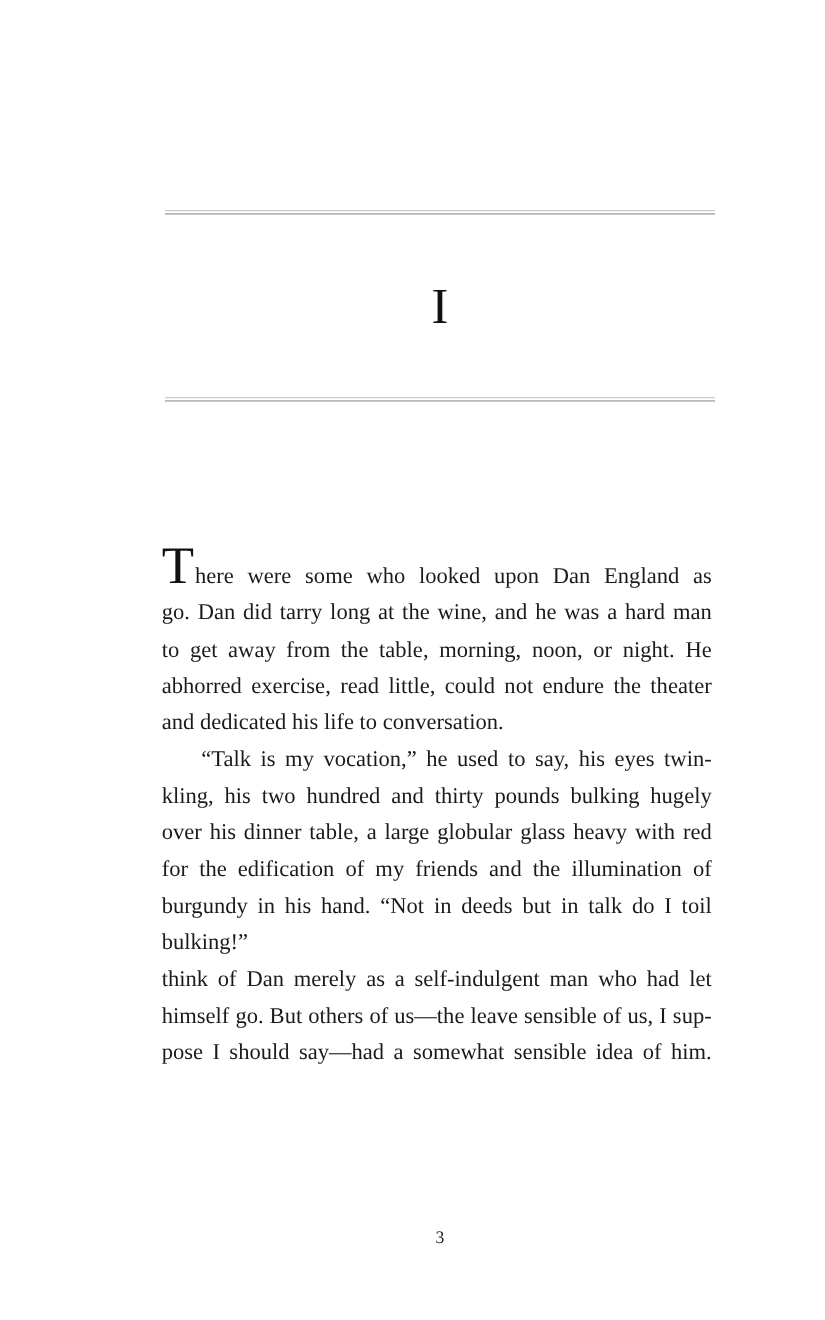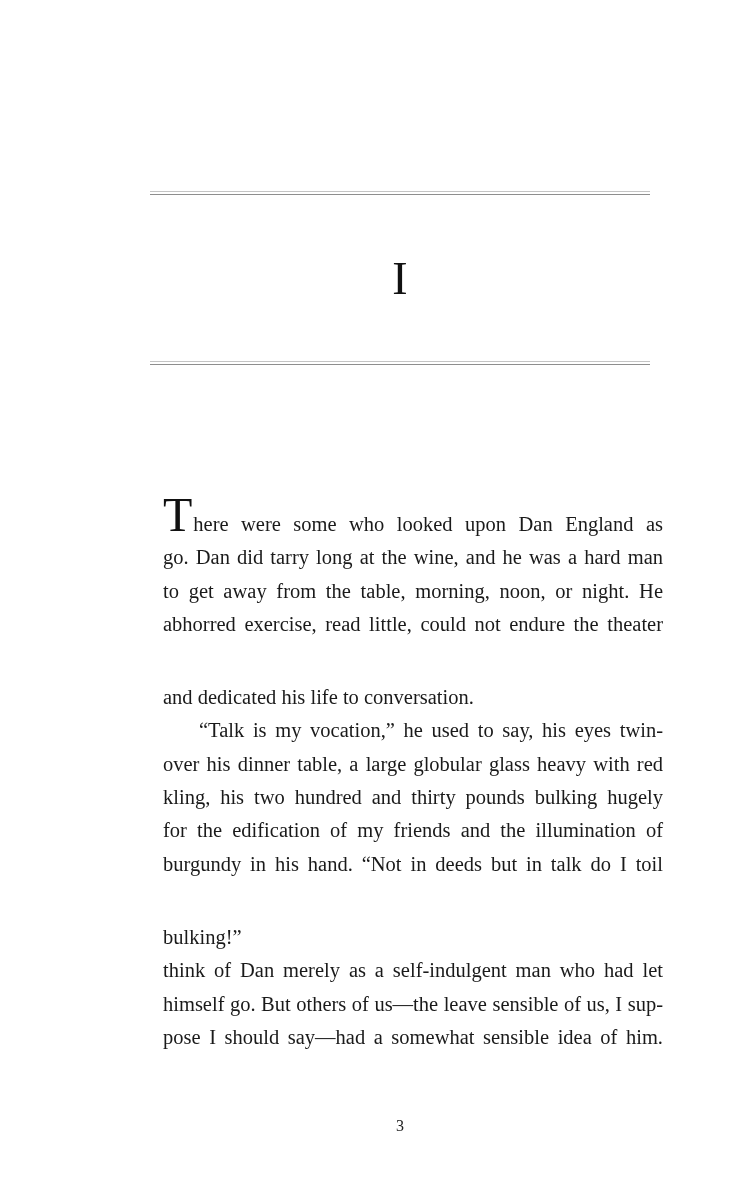--- a/index.html
+++ b/index.html
@@ -44,21 +44,21 @@
       width: 500px;
       top: 252px;
       text-align: center;
       font-size: 46px;
       line-height: 54px;
       color: #111;
     }
 
     .body-text {
       position: absolute;
-      left: 163px;
+      left: 147px;
       width: 500px;
       top: 505px;
       font-size: 20.5px;
       line-height: 33.3px;
       text-align: justify;
       color: #1a1a1a;
       font-family: Liberation Serif, serif;
     }
     .drop-initial {
       font-size: 48px;
@@ -68,21 +68,20 @@
     }
     .line {
       display: block;
       text-align: justify;
       text-align-last: justify;
       white-space: nowrap;
       overflow: visible;
     }
     .line.last {
       text-align-last: left;
-      margin-top: 40px;
     }
     .line.indent {
       padding-left: 36px;
     }
 
     .folio {
       position: absolute;
       left: 150px;
       width: 500px;
       top: 1115px;
@@ -114,22 +113,22 @@
     <div>
       <span class="line"><span class="drop-initial">T</span><span>here were some who looked upon Dan England as</span></span>
       <span class="line">go. Dan did tarry long at the wine, and he was a hard man</span>
       <span class="line">to get away from the table, morning, noon, or night. He</span>
       <span class="line">abhorred exercise, read little, could not endure the theater</span>
       <span class="line last">and dedicated his life to conversation.</span>
     </div>
 
     <div>
       <span class="line indent">“Talk is my vocation,” he used to say, his eyes twin-</span>
+      <span class="line">kling, his two hundred and thirty pounds bulking hugely</span>
       <span class="line">over his dinner table, a large globular glass heavy with red</span>
-      <span class="line">kling, his two hundred and thirty pounds bulking hugely</span>
       <span class="line">for the edification of my friends and the illumination of</span>
       <span class="line">burgundy in his hand. “Not in deeds but in talk do I toil</span>
       <span class="line last">bulking!”</span>
     </div>
 
     <div>
       <span class="line">think of Dan merely as a self-indulgent man who had let</span>
       <span class="line">himself go. But others of us—the leave sensible of us, I sup-</span>
       <span class="line">pose I should say—had a somewhat sensible idea of him.</span>
     </div>

